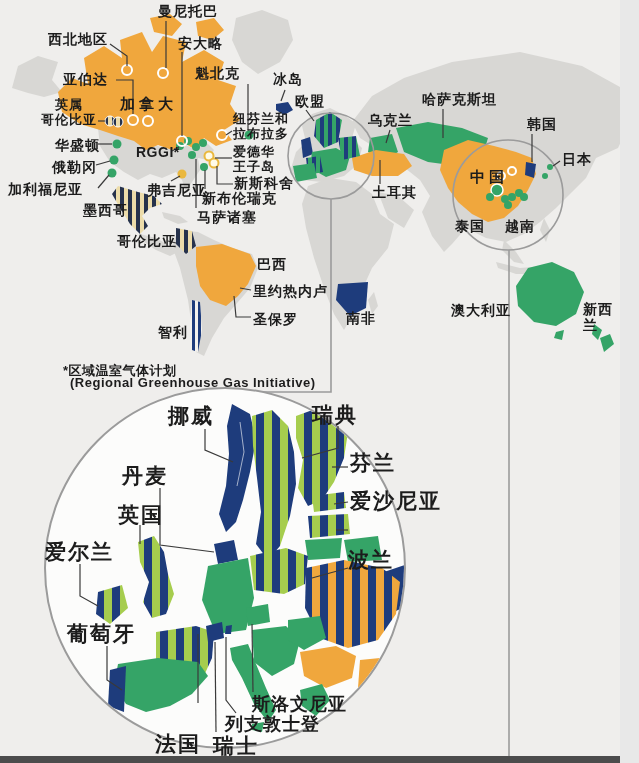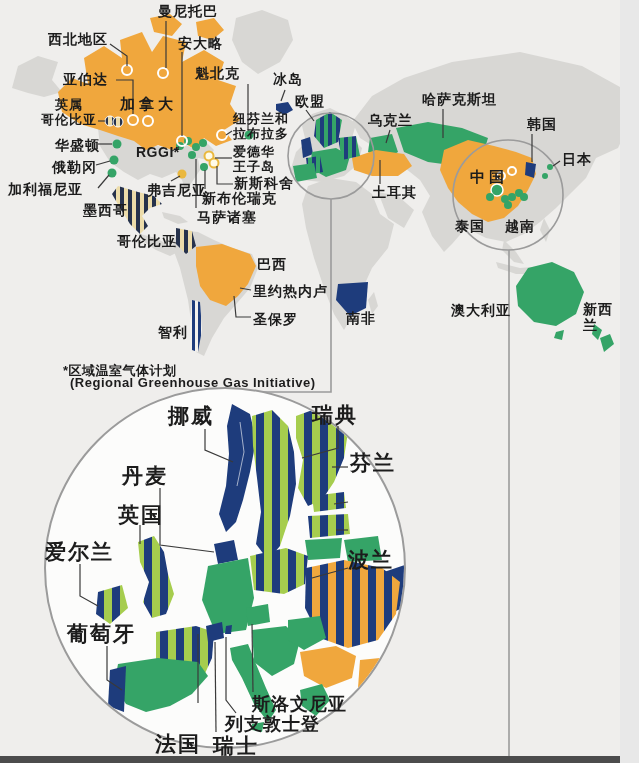--- a/index.html
+++ b/index.html
@@ -273,20 +273,21 @@
 <div class="lbl" style="left:583px;top:301px">新西兰</div>
 
 <div class="footnote" style="left:63px;top:362px">*区域温室气体计划</div>
 <div class="footnote" style="left:70px;top:375px">(Regional Greenhouse Gas Initiative)</div>
 
 <div class="lbl big" style="left:168px;top:404px">挪威</div>
 <div class="lbl big" style="left:312px;top:403px">瑞典</div>
 <div class="lbl big" style="left:122px;top:464px">丹麦</div>
 <div class="lbl big" style="left:350px;top:451px">芬兰</div>
 <div class="lbl big" style="left:118px;top:503px">英国</div>
+<div class="lbl big" style="left:350px;top:489px">爱沙尼亚</div>
 <div class="lbl big" style="left:45px;top:540px">爱尔兰</div>
 <div class="lbl big" style="left:348px;top:548px">波兰</div>
 <div class="lbl big" style="left:67px;top:622px">葡萄牙</div>
 <div class="lbl big" style="left:155px;top:732px">法国</div>
 <div class="lbl big" style="left:213px;top:734px">瑞士</div>
 <div class="lbl big2" style="left:252px;top:694px">斯洛文尼亚</div>
 <div class="lbl big2" style="left:225px;top:714px">列支敦士登</div>
 
 </div>
 

